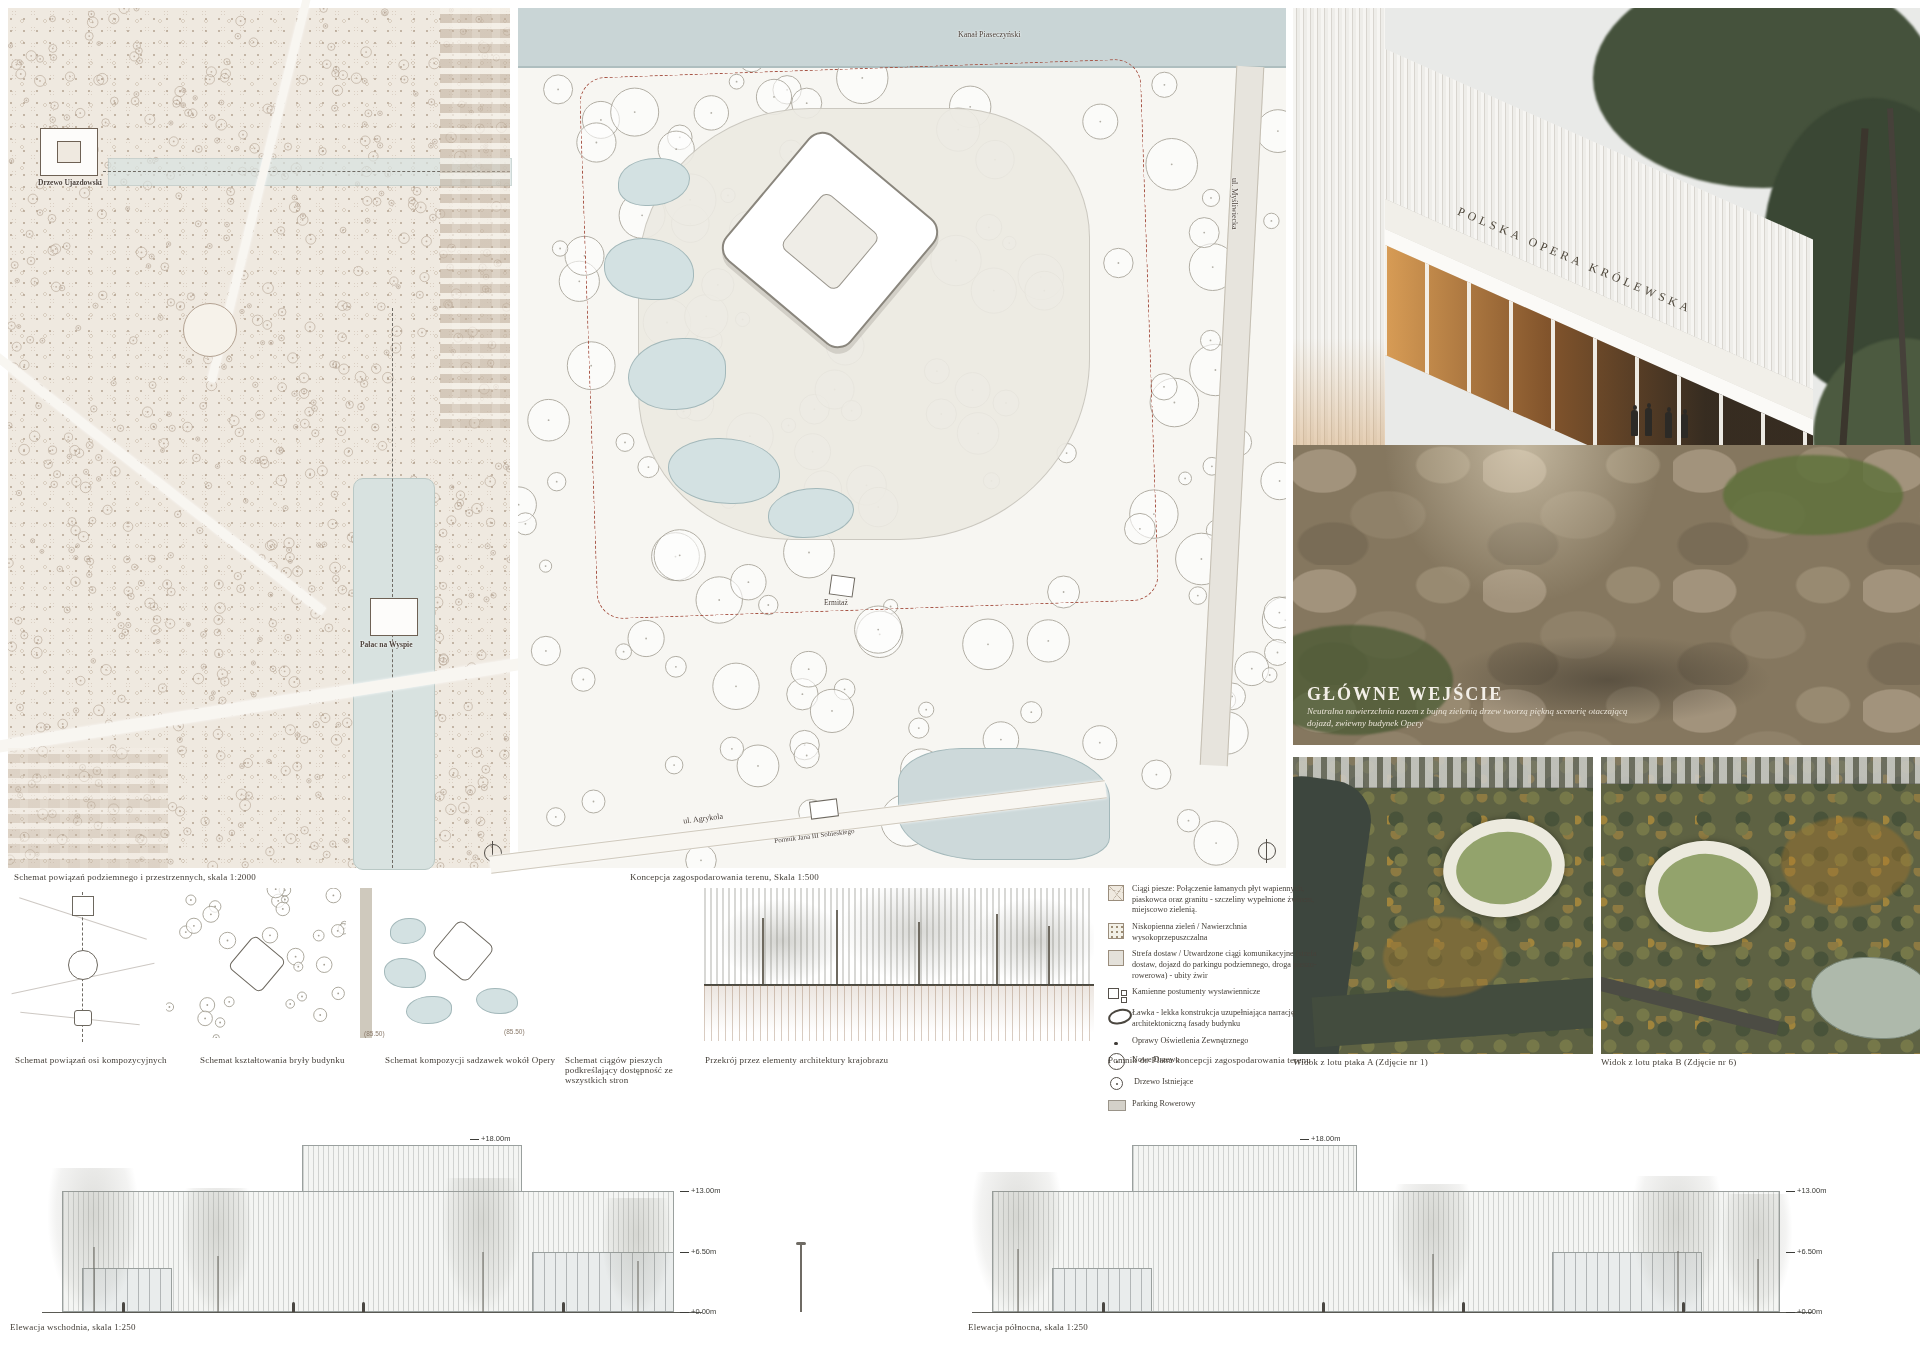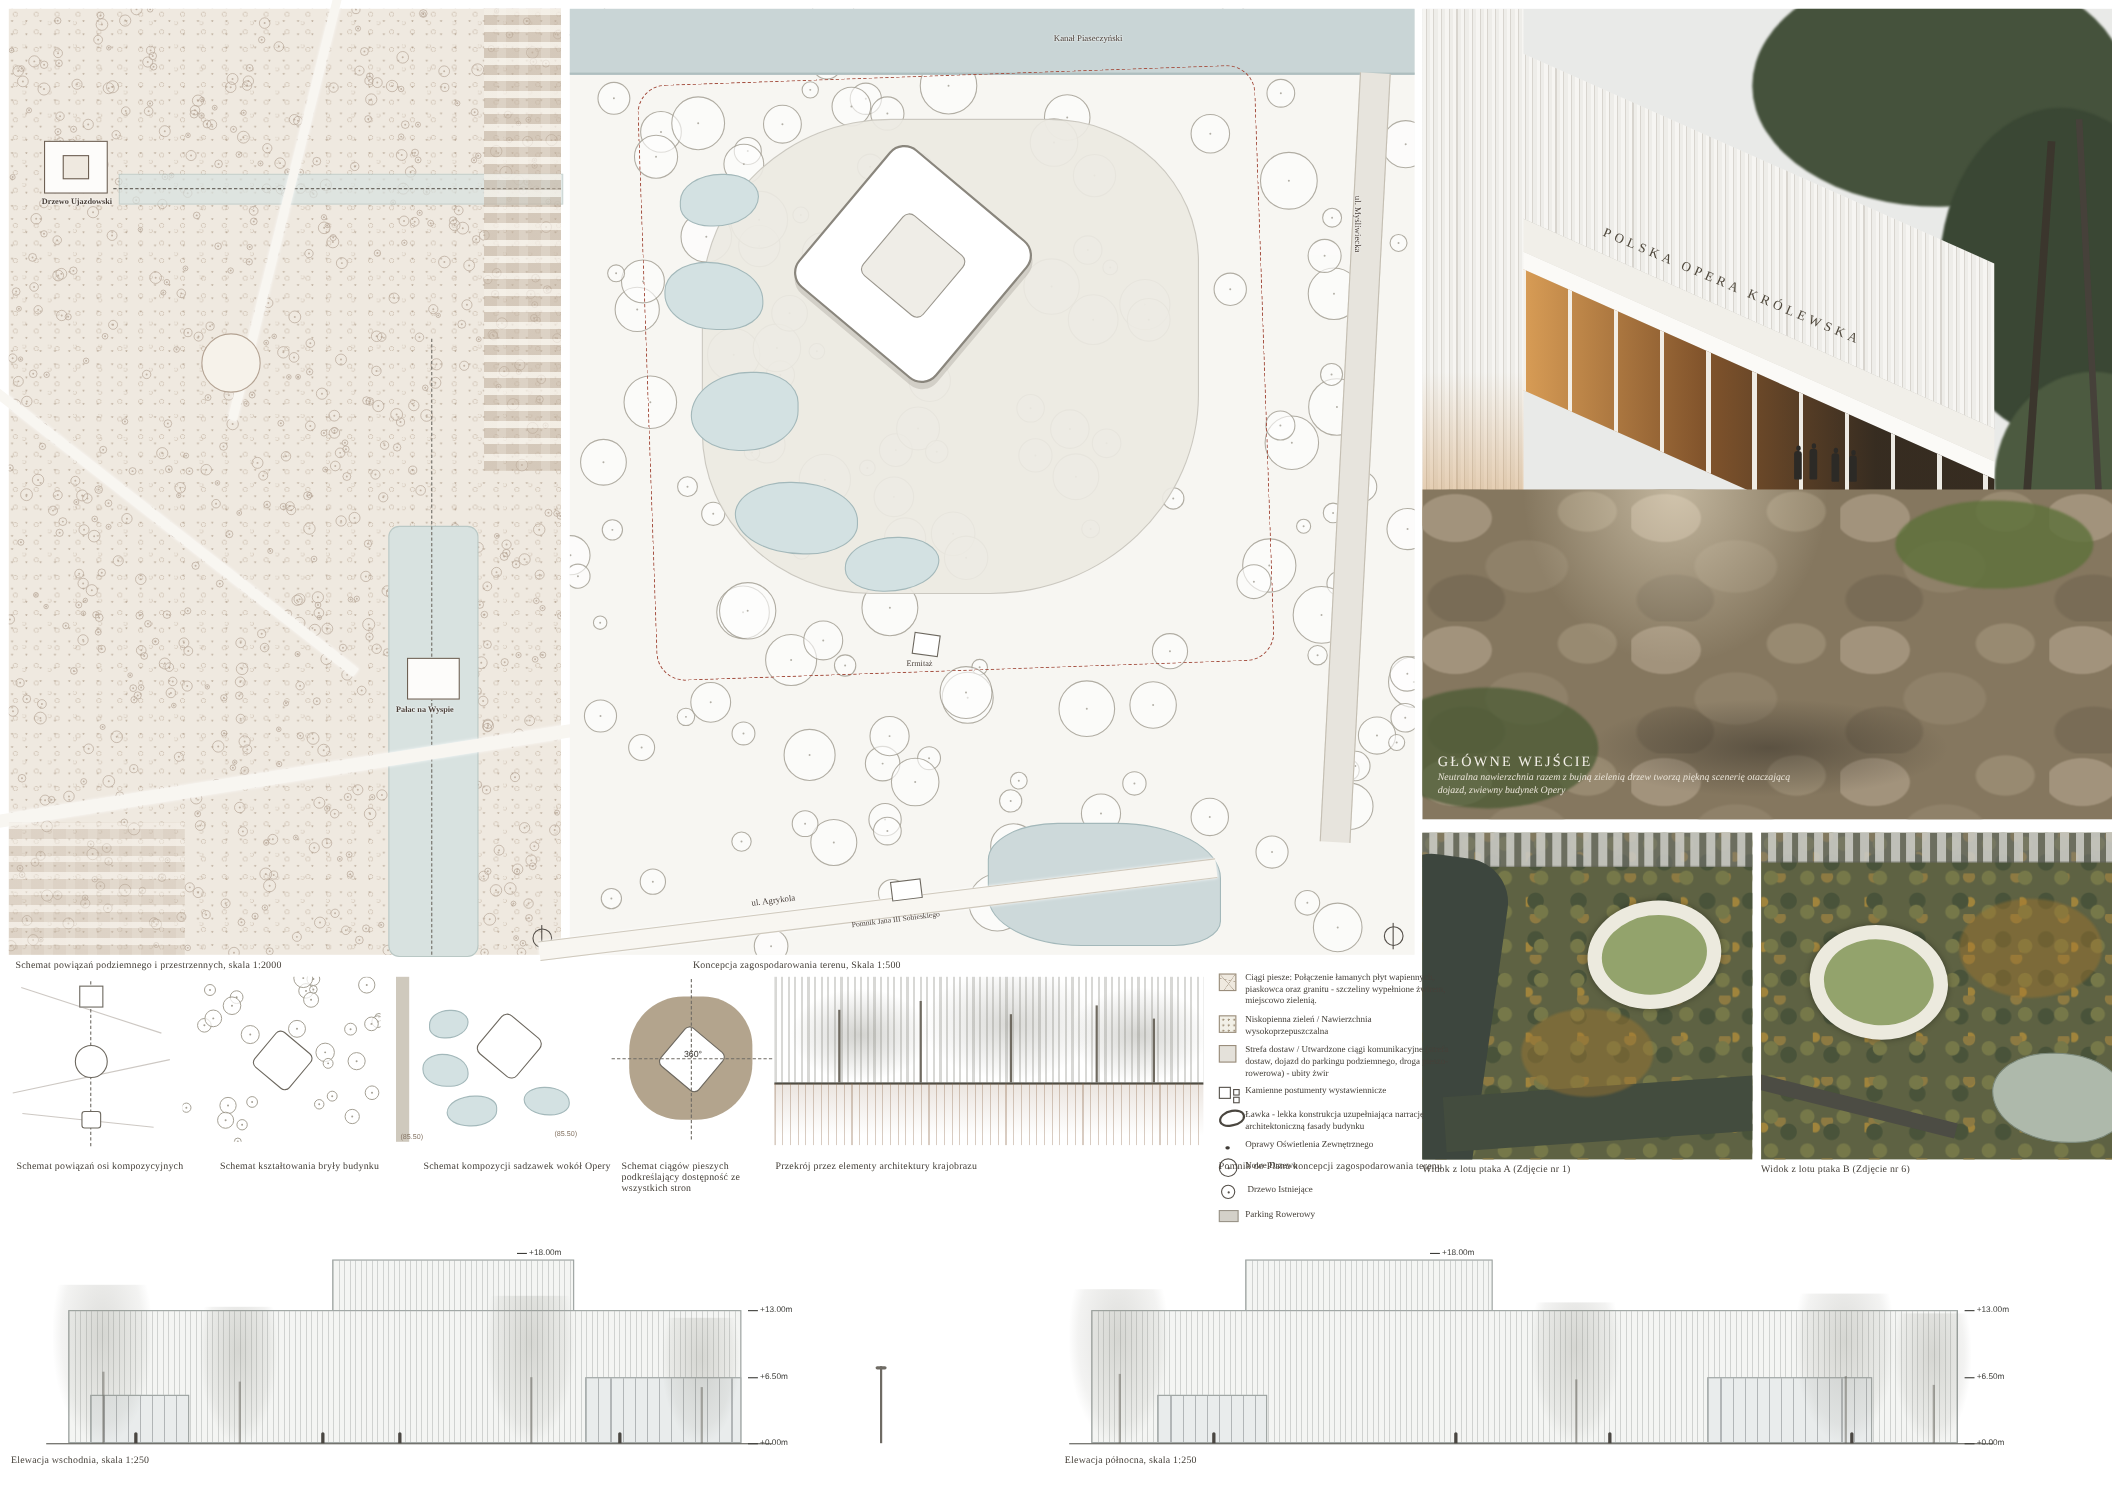--- a/index.html
+++ b/index.html
@@ -42,21 +42,21 @@
   .treeblob{position:absolute;border-radius:50%;filter:blur(1px);}
   .ground{position:absolute;left:0;right:0;bottom:0;height:300px;background-color:#85775f;
     background-image:
       radial-gradient(ellipse 52px 34px at 30px 26px,#a2937c 62%,rgba(0,0,0,0) 66%),
       radial-gradient(ellipse 60px 38px at 95px 70px,#8f8169 60%,rgba(0,0,0,0) 65%),
       radial-gradient(ellipse 44px 30px at 150px 20px,#988a71 58%,rgba(0,0,0,0) 64%),
       radial-gradient(ellipse 56px 36px at 40px 100px,#796c56 60%,rgba(0,0,0,0) 66%);
     background-size:190px 120px;}
   .fig{position:absolute;width:7px;height:26px;background:#2c2a26;border-radius:3px 3px 1px 1px;}
   .fig::before{content:"";position:absolute;left:1.5px;top:-5px;width:4px;height:5px;border-radius:50%;background:#2c2a26;}
-  .rendercap-title{font-family:"Liberation Serif",serif;font-size:13px;letter-spacing:2px;color:#f3efe8;font-weight:normal;}
+  .rendercap-title{font-family:"Liberation Serif",serif;font-size:18px;letter-spacing:2px;color:#f3efe8;font-weight:bold;}
   .rendercap-text{font-family:"Liberation Serif",serif;font-size:9px;font-style:italic;color:#e8e2d6;line-height:1.35;}
   
   .aerial{position:absolute;overflow:hidden;background-color:#5e6243;
     background-image:
       radial-gradient(circle 7px at 9px 10px,#767849 6px,rgba(0,0,0,0) 7px),
       radial-gradient(circle 8px at 25px 27px,#49533a 7px,rgba(0,0,0,0) 8px),
       radial-gradient(circle 6px at 17px 3px,#8d7a42 5px,rgba(0,0,0,0) 6px),
       radial-gradient(circle 5px at 2px 22px,#a0843c 4px,rgba(0,0,0,0) 5px);
     background-size:33px 31px,39px 35px,43px 37px,47px 41px;}
   .skyline{position:absolute;left:0;right:0;top:0;height:30px;background:
@@ -1867,27 +1867,20 @@
     <div class="pond" style="left:34px;top:30px;width:34px;height:24px;border-radius:55% 45% 60% 40%"></div>
     <div class="pond" style="left:28px;top:70px;width:40px;height:28px;border-radius:45% 60% 40% 55%"></div>
     <div class="pond" style="left:50px;top:108px;width:44px;height:26px;border-radius:60% 42% 55% 48%"></div>
     <div class="pond" style="left:120px;top:100px;width:40px;height:24px;border-radius:48% 58% 44% 60%"></div>
     <div class="minisq" style="left:84px;top:40px;width:44px;height:44px;transform:rotate(40deg);border-radius:7px"></div>
     <div class="lvltxt" style="left:8px;top:142px">(85.50)</div>
     <div class="lvltxt" style="left:148px;top:140px">(85.50)</div>
   </div>
   <div class="cap" style="left:385px;top:1055px">Schemat kompozycji sadzawek wokół Opery</div>
 
-  <div class="diag" style="left:556px;width:146px">
-    <div class="brownring" style="left:16px;top:18px;width:112px;height:112px"></div>
-    <div class="minisq" style="left:50px;top:52px;width:44px;height:44px;transform:rotate(40deg);border-radius:6px"></div>
-    <div style="position:absolute;left:52px;top:66px;width:44px;text-align:center;font-size:8px;font-family:'Liberation Sans',sans-serif;color:#33302b;transform:rotate(0deg)">360°</div>
-    <div class="dash" style="left:0;top:74px;width:146px"></div>
-    <div class="dashv" style="left:72px;top:2px;height:146px"></div>
-  </div>
   <div class="cap cap2" style="left:565px;top:1055px;width:140px;white-space:normal">Schemat ciągów pieszych podkreślający dostępność ze wszystkich stron</div>
 
   <div class="diag" style="left:704px;width:390px">
     <div class="section-fol"></div>
     <div class="trunk" style="left:58px;top:30px;height:66px"></div>
     <div class="trunk" style="left:132px;top:22px;height:74px"></div>
     <div class="trunk" style="left:214px;top:34px;height:62px"></div>
     <div class="trunk" style="left:292px;top:26px;height:70px"></div>
     <div class="trunk" style="left:344px;top:38px;height:58px"></div>
     <div style="position:absolute;left:0;top:96px;width:390px;height:1.5px;background:#4a4a42"></div>

